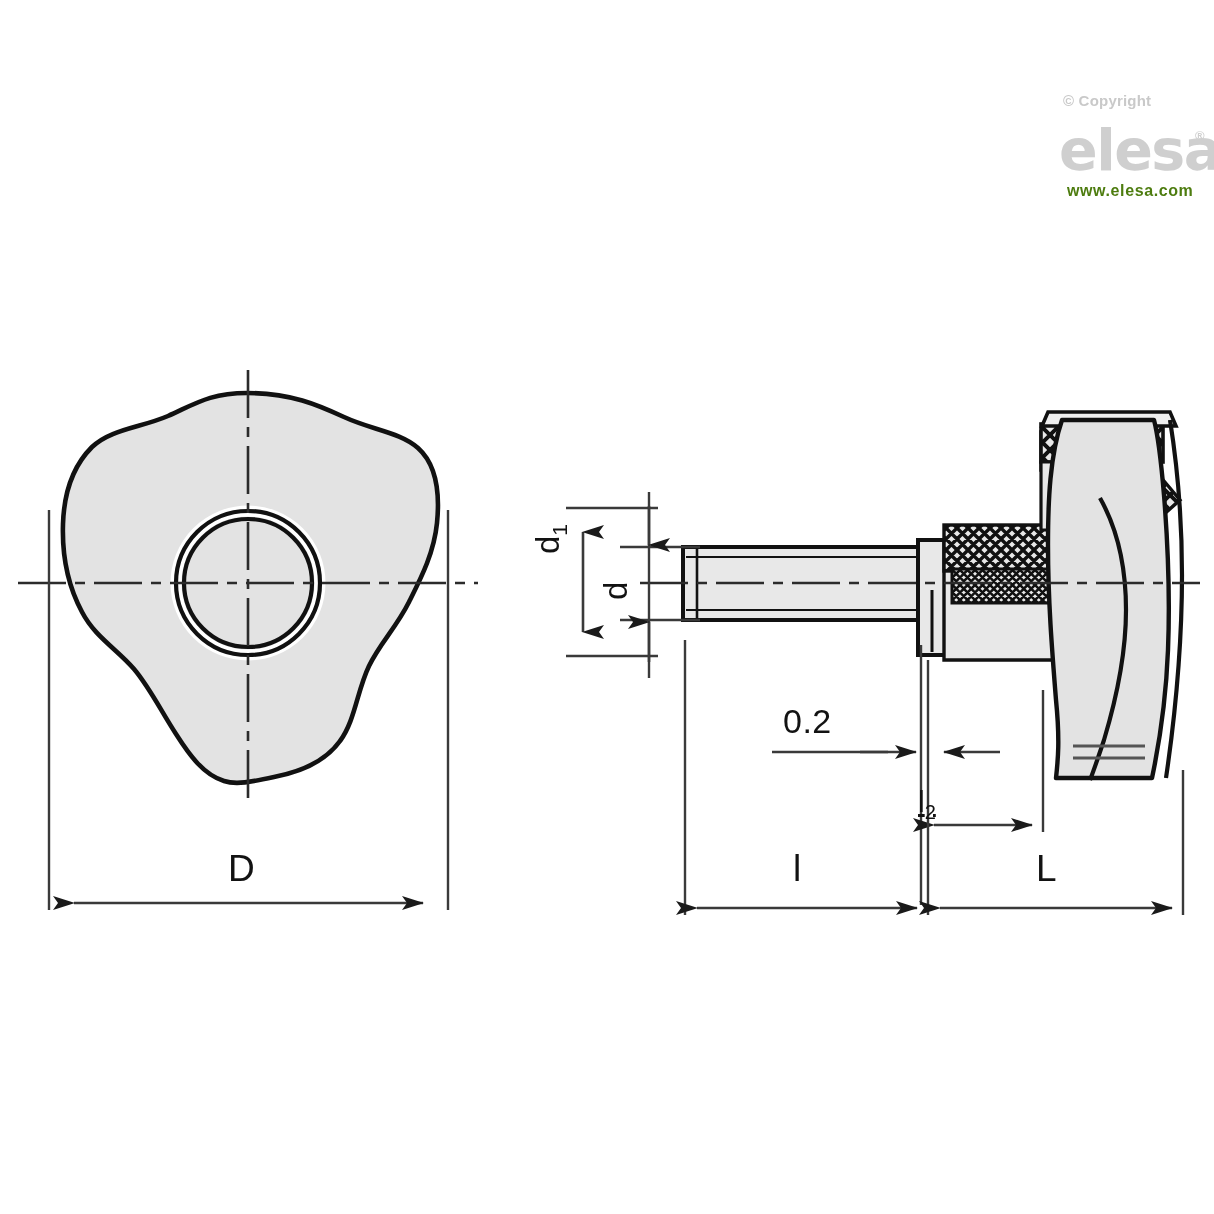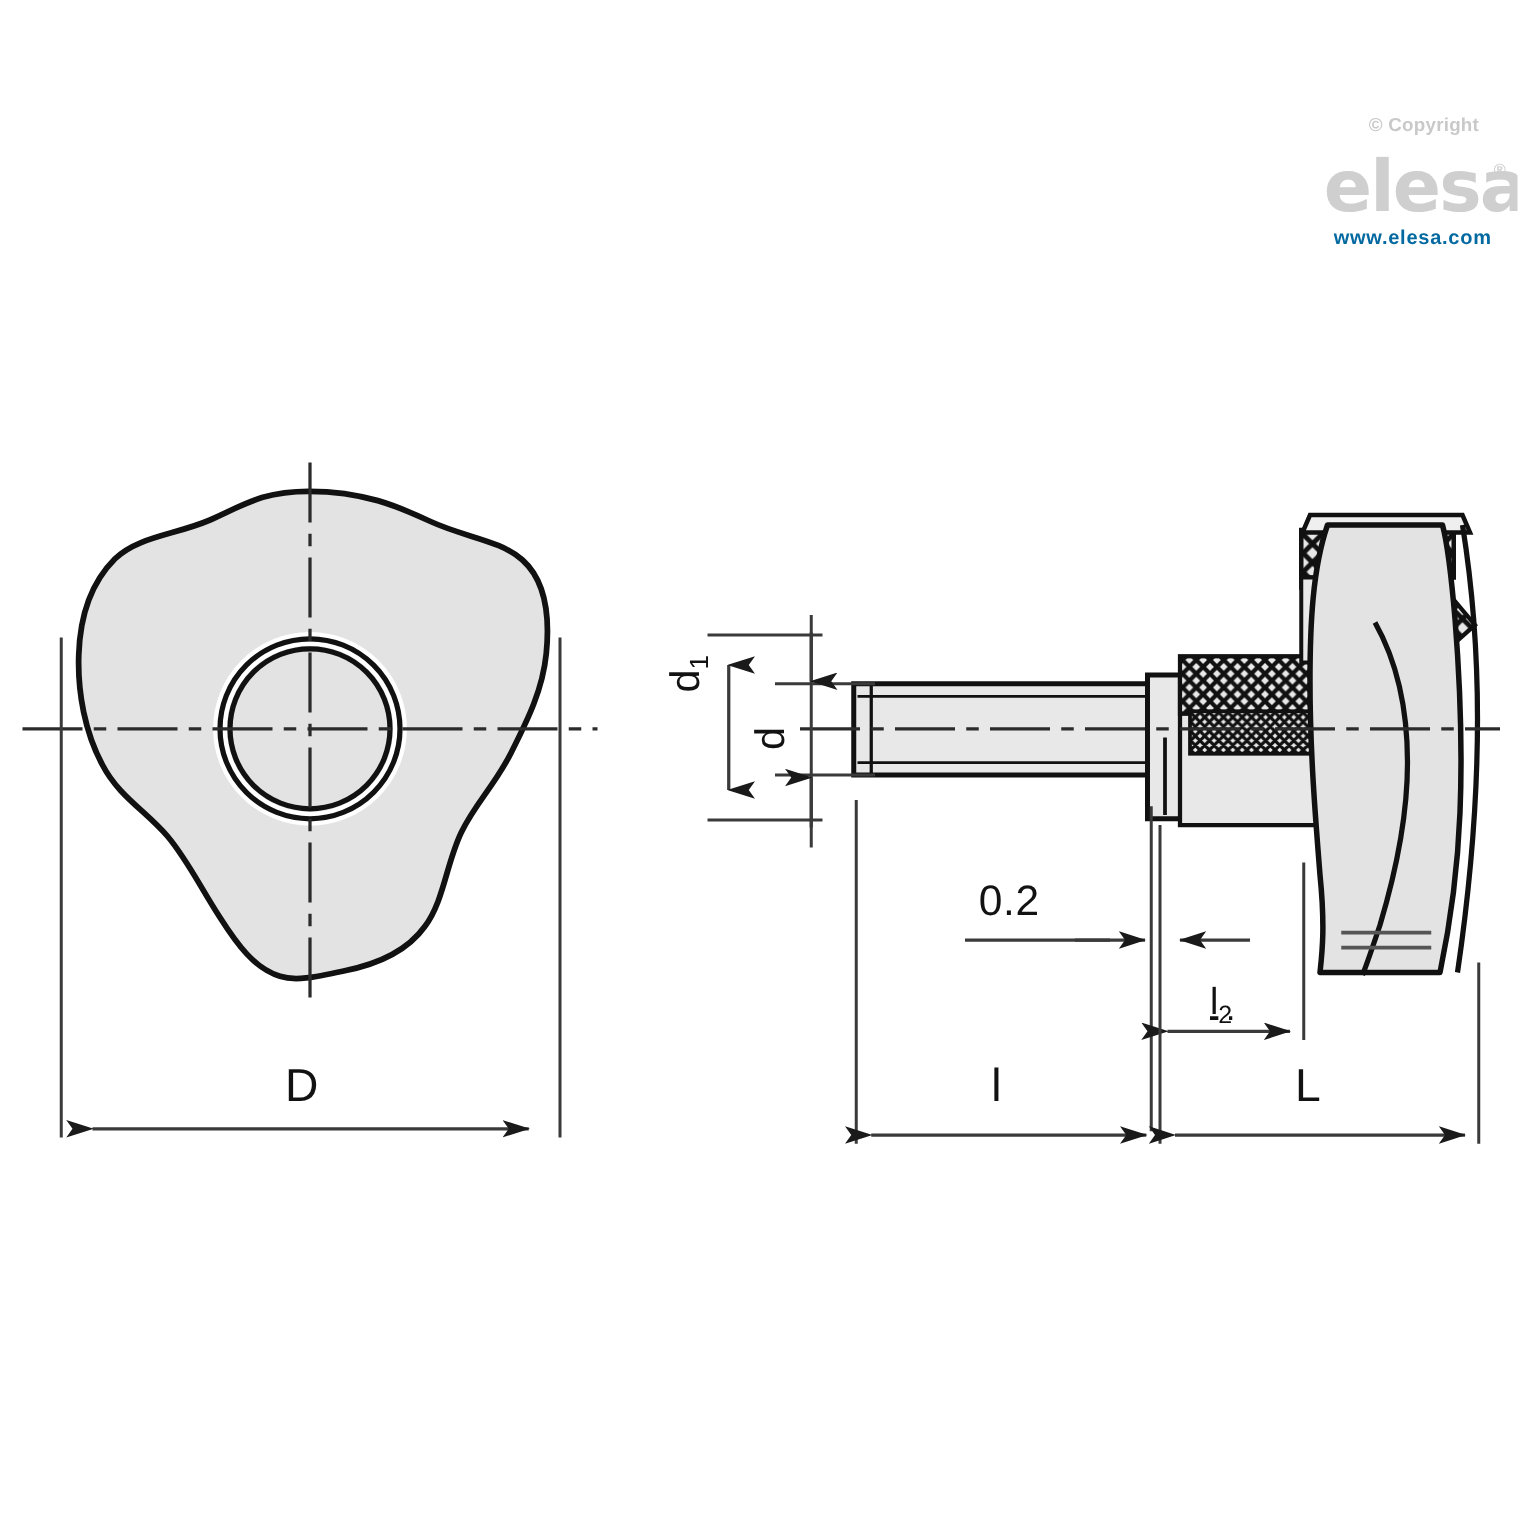--- a/index.html
+++ b/index.html
@@ -5,53 +5,53 @@
   html,body{margin:0;padding:0;background:#ffffff;}
   body{
     width:1214px;height:1214px;
     font-family:"Liberation Sans", sans-serif;
     overflow:hidden;
     position:relative;
   }
   #sheet{position:absolute;inset:0;width:1214px;height:1214px;}
   .wm{position:absolute;pointer-events:none;user-select:none;}
   #wm-copy{
-    left:1095px;top:92px;
+    left:1063px;top:92px;
     font-size:15px;letter-spacing:.2px;
     color:#c9c9c9;font-weight:600;
     font-family:"Liberation Sans", sans-serif;
   }
   #wm-brand{
     left:1059px;top:122px;
     font-size:57px;line-height:57px;
     font-weight:700;letter-spacing:-1.5px;
     color:#cfcfcf;
     font-family:"DejaVu Sans", sans-serif;
   }
   #wm-reg{
     left:1195px;top:128px;
     font-size:13px;color:#cfcfcf;font-weight:700;
   }
   #wm-url{
     left:1067px;top:182px;
     font-size:16px;letter-spacing:.6px;
-    color:#0369a1;font-weight:600;
+    color:#4d7c0f;font-weight:600;
   }
   .dimtext{
     position:absolute;
     font-family:"Liberation Sans", sans-serif;
     color:#121212;
     white-space:nowrap;
     user-select:none;
   }
   #lbl-D{left:228px;top:848px;font-size:37px;}
   #lbl-l{left:793px;top:848px;font-size:37px;}
   #lbl-L{left:1036px;top:848px;font-size:37px;}
   #lbl-03{left:783px;top:702px;font-size:34px;letter-spacing:.5px;}
-  #lbl-l2{left:968px;top:785px;font-size:30px;text-decoration:underline;}
+  #lbl-l2{left:918px;top:785px;font-size:30px;text-decoration:underline;}
   #lbl-l2 sub{font-size:20px;}
   #lbl-d1{
     left:529px;top:554px;font-size:33px;
     transform:rotate(-90deg);transform-origin:left top;
   }
   #lbl-d1 sub{font-size:21px;}
   #lbl-d{
     left:597px;top:600px;font-size:33px;
     transform:rotate(-90deg);transform-origin:left top;
   }

